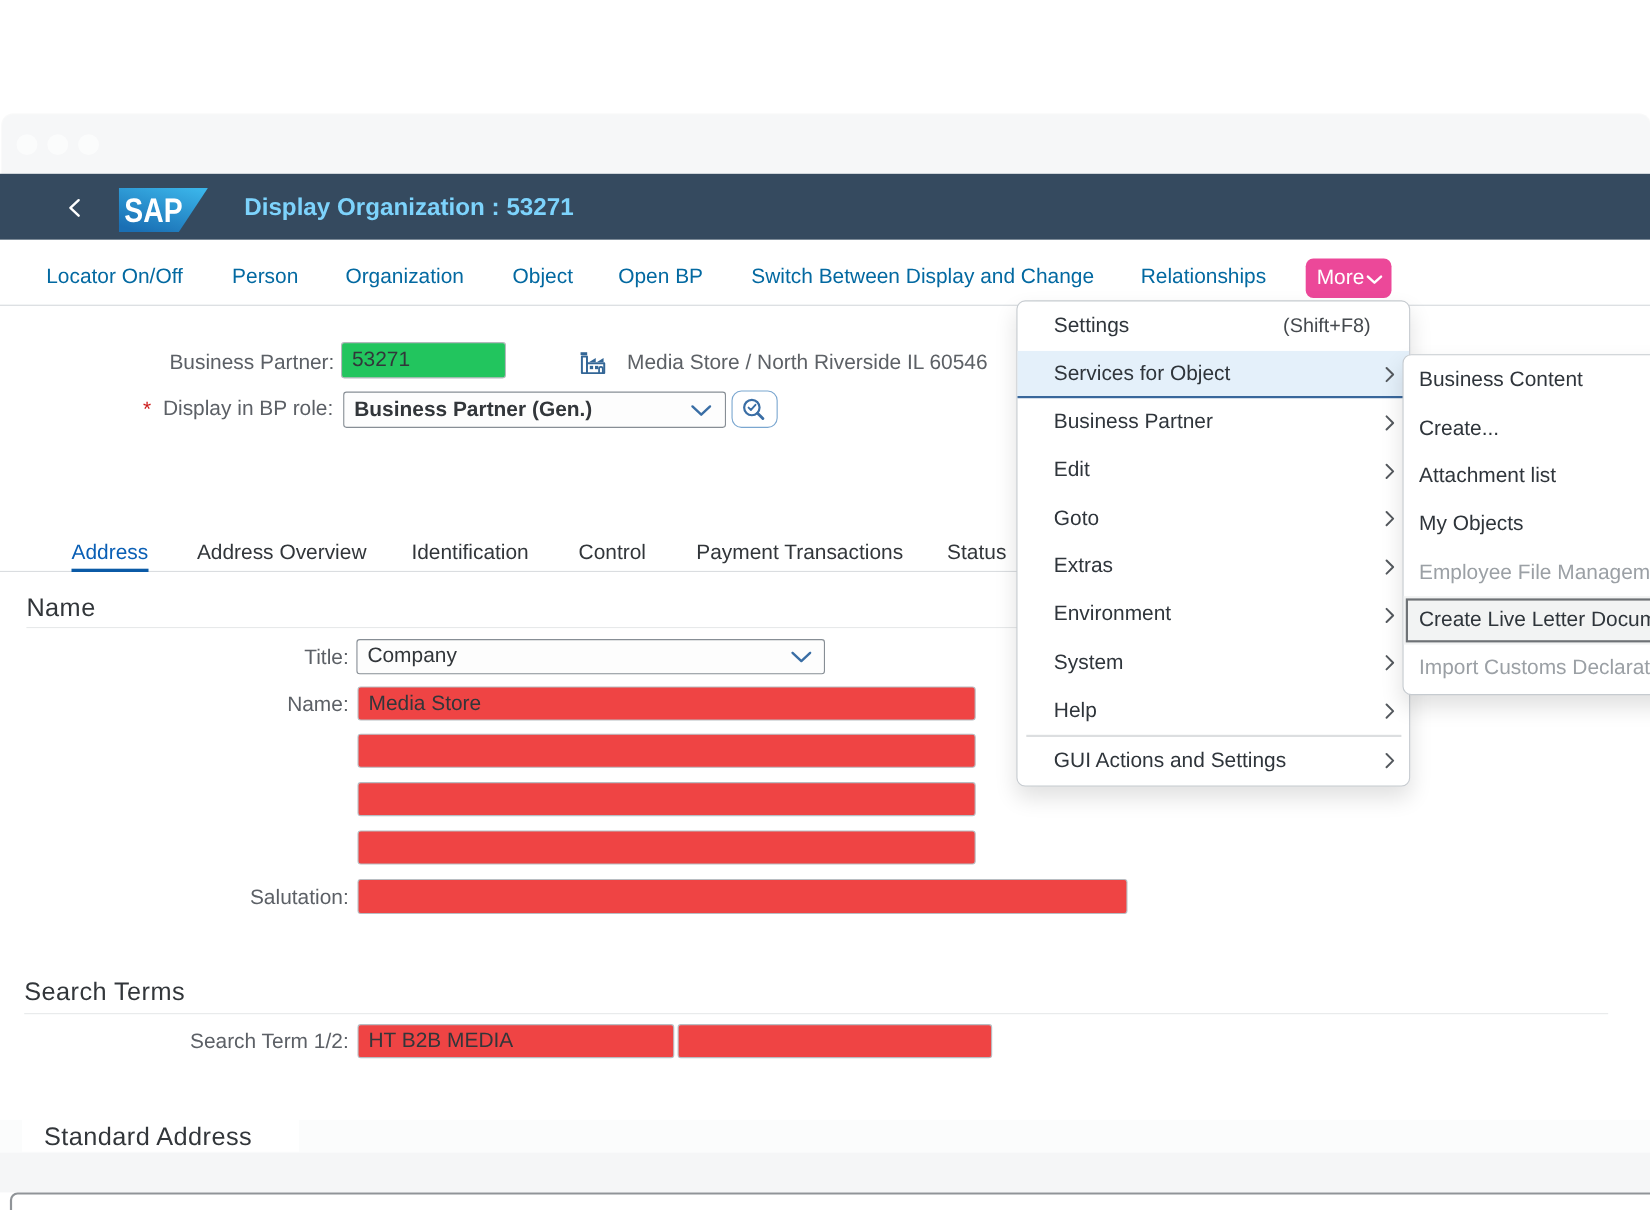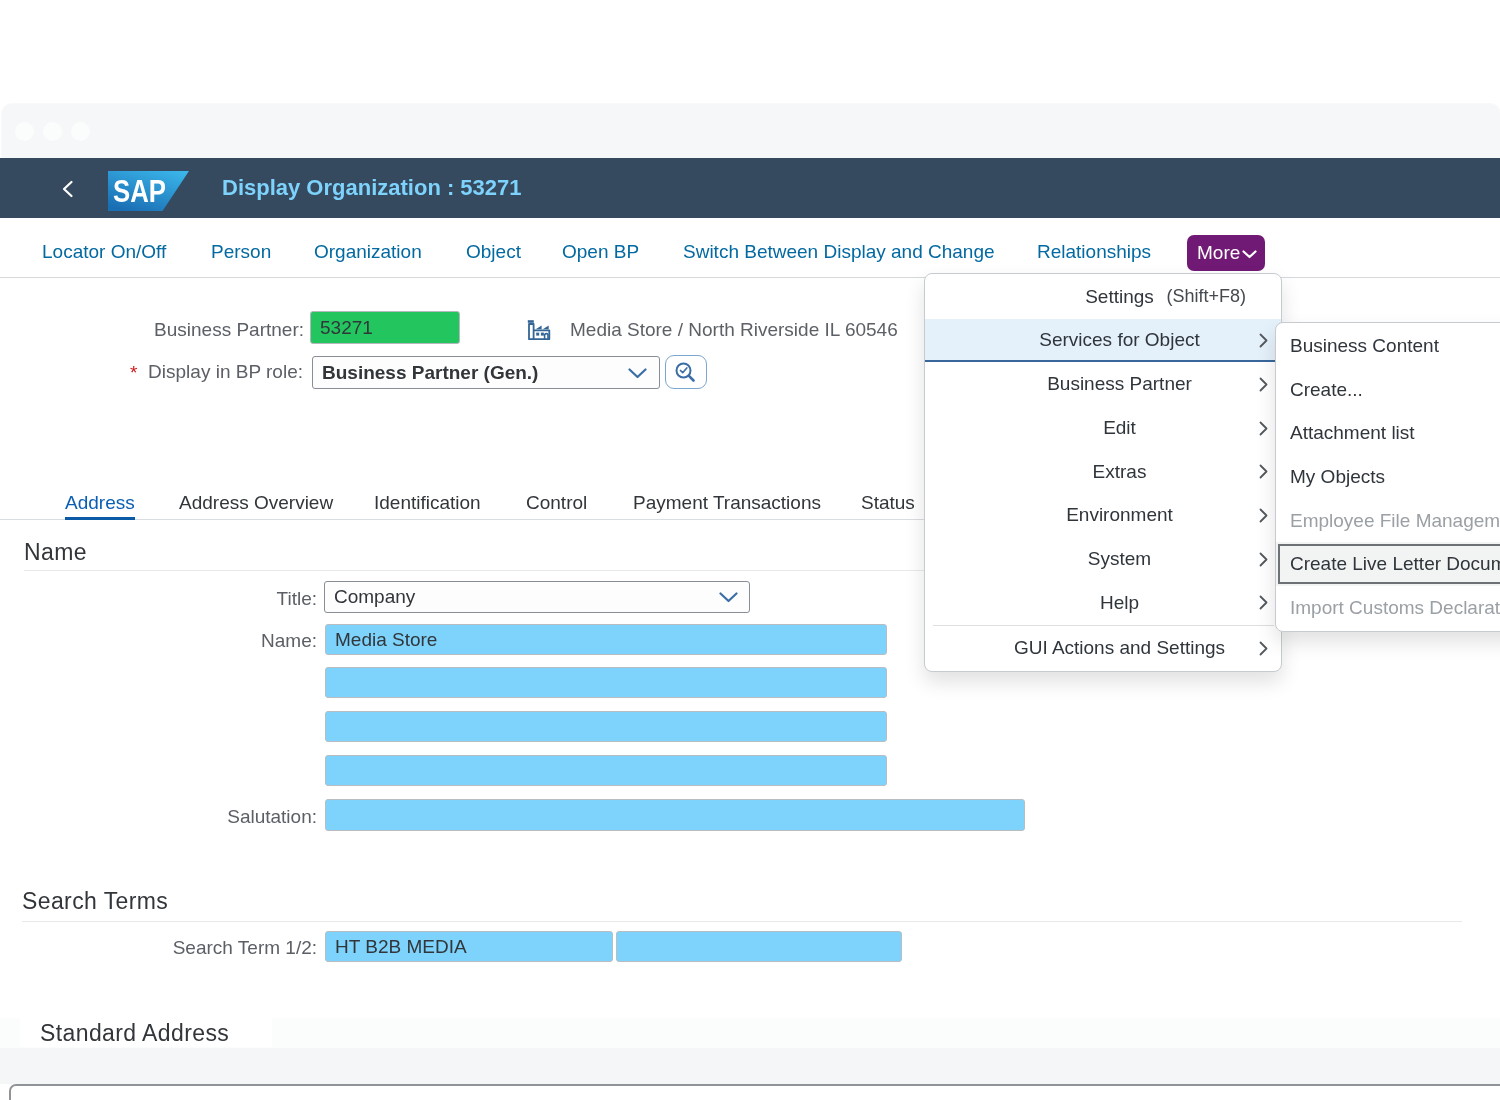--- a/index.html
+++ b/index.html
@@ -13,43 +13,43 @@
   
   .shell { position:absolute; left:0; top:158px; width:1500px; height:60px; background:#354a5f; }
   .backarrow { position:absolute; left:59px; top:22px; }
   .saplogo { position:absolute; left:108px; top:13px; }
   .shelltitle { position:absolute; left:222px; top:0; height:60px; line-height:60px;
     color:#7dd3fc; font-size:22px; font-weight:bold; }
   
   .menubar { position:absolute; left:0; top:218px; width:1500px; height:60px;
     background:#fff; border-bottom:1px solid #d5d9dc; }
   .mitem { position:absolute; top:4px; height:59px; line-height:59px; font-size:19px; color:#0369a1; }
-  .morebtn { position:absolute; left:1187px; top:17px; width:78px; height:36px; background:#701a75;
+  .morebtn { position:absolute; left:1187px; top:17px; width:78px; height:36px; background:#ec4899;
     border-radius:7px; color:#fff; font-size:19px; line-height:36px; text-align:left; padding-left:10px; }
   .morebtn svg { position:absolute; right:8px; top:15px; }
   
   .lab { position:absolute; font-size:19px; color:#5c6066; text-align:right; }
   .val { color:#32363a; }
   .field { position:absolute; font-size:19px; color:#32363a; background:#22c55e;
     border:1px solid #b4b8bc; border-radius:3px; padding-left:9px; }
   .white { background:#fdfdfd; border-color:#878e95; }
-  .greyf { background:#7dd3fc; border-color:#b8bdc2; }
+  .greyf { background:#ef4444; border-color:#b8bdc2; }
   .cdown { position:absolute; }
   .heading { position:absolute; font-size:23px; letter-spacing:0.4px; color:#32363a; }
   .hline { position:absolute; height:1px; background:#e7e9ea; }
   
   .tab { position:absolute; top:483px; height:37px; line-height:40px; font-size:19px; color:#32363a; }
   .tab.sel { color:#0a5fb5; border-bottom:3.5px solid #0b5aa6; }
   .tabline { position:absolute; left:0; top:519px; width:1500px; height:1px; background:#dadde0; }
   
   .menu { position:absolute; left:924px; top:273px; width:358px; background:#fff;
     border:1px solid #c6cbd0; border-radius:8px; box-shadow:0 10px 20px rgba(0,0,0,0.12);
     z-index:30; padding:1px 0; }
   .menu .row { position:relative; height:43.7px; line-height:43.7px; font-size:19px;
-    color:#2f353b; padding-left:33px;text-align:center; }
+    color:#2f353b; padding-left:33px; }
   .menu .row .sc { position:absolute; right:35px; top:0; font-size:18px; color:#45494e; }
   .menu .row.hl { background:#e4f0fa; border-bottom:2.5px solid #39679b; height:43.7px; line-height:41px; }
   .menu .sep { height:1.5px; background:#dcdee0; margin:0 7px 0 8px; }
   .chev { position:absolute; right:13px; top:14.5px; }
   .submenu { position:absolute; left:1275px; top:322px; width:260px; background:#fff;
     border:1px solid #c6cbd0; border-radius:8px; box-shadow:0 10px 20px rgba(0,0,0,0.12);
     z-index:31; padding:1px 0; }
   .submenu .row { position:relative; height:43.7px; line-height:43.7px; font-size:19px;
     color:#2f353b; padding-left:14px; white-space:nowrap; }
   .submenu .row.dis { color:#9ba0a5; }
@@ -176,20 +176,25 @@
   <div class="row">Business Partner
     <svg class="chev" width="9" height="15" viewBox="0 0 9 15" fill="none">
         <path d="M1.5 1.5 L7.5 7.5 L1.5 13.5" stroke="#54595e" stroke-width="1.8" stroke-linecap="round" stroke-linejoin="round"></path>
       </svg>
   </div>
   <div class="row">Edit
     <svg class="chev" width="9" height="15" viewBox="0 0 9 15" fill="none">
         <path d="M1.5 1.5 L7.5 7.5 L1.5 13.5" stroke="#54595e" stroke-width="1.8" stroke-linecap="round" stroke-linejoin="round"></path>
       </svg>
   </div>
+  <div class="row">Goto
+    <svg class="chev" width="9" height="15" viewBox="0 0 9 15" fill="none">
+        <path d="M1.5 1.5 L7.5 7.5 L1.5 13.5" stroke="#54595e" stroke-width="1.8" stroke-linecap="round" stroke-linejoin="round"></path>
+      </svg>
+  </div>
   <div class="row">Extras
     <svg class="chev" width="9" height="15" viewBox="0 0 9 15" fill="none">
         <path d="M1.5 1.5 L7.5 7.5 L1.5 13.5" stroke="#54595e" stroke-width="1.8" stroke-linecap="round" stroke-linejoin="round"></path>
       </svg>
   </div>
   <div class="row">Environment
     <svg class="chev" width="9" height="15" viewBox="0 0 9 15" fill="none">
         <path d="M1.5 1.5 L7.5 7.5 L1.5 13.5" stroke="#54595e" stroke-width="1.8" stroke-linecap="round" stroke-linejoin="round"></path>
       </svg>
   </div>

